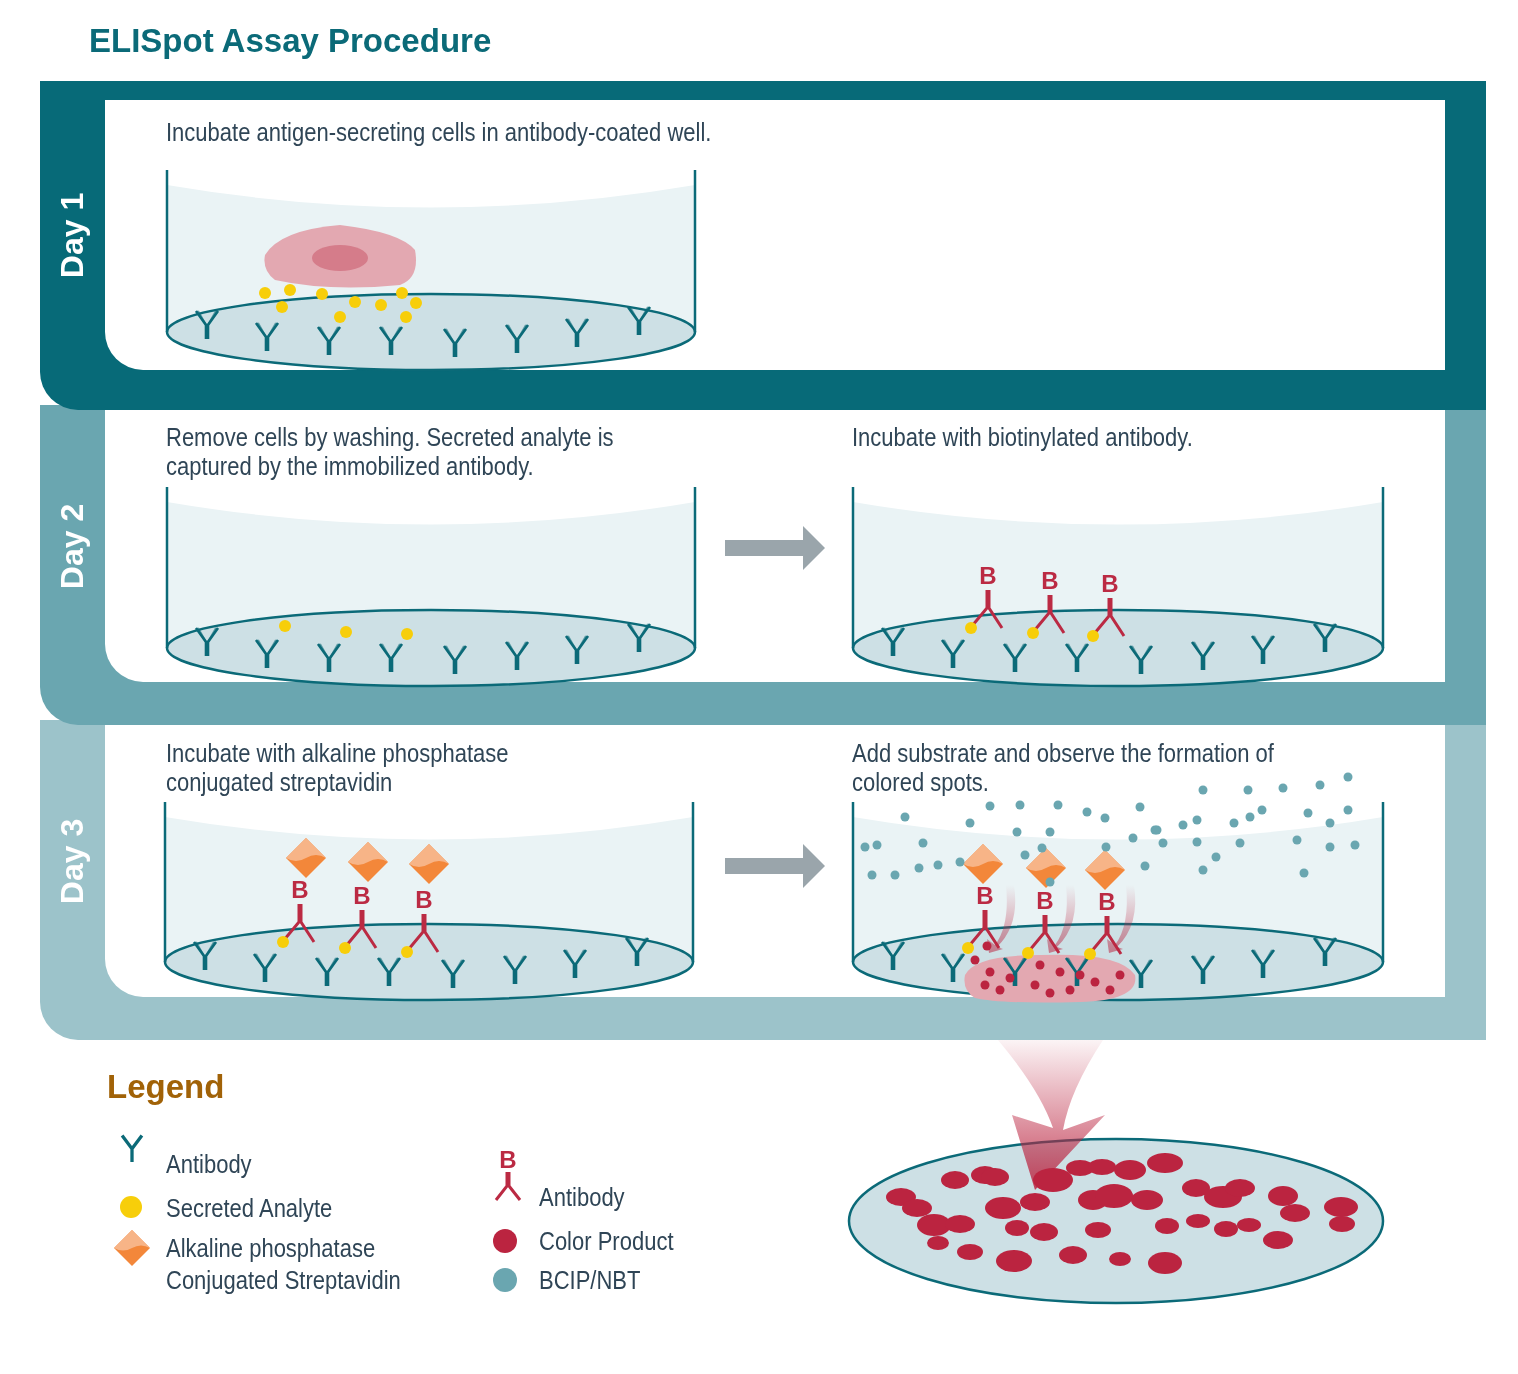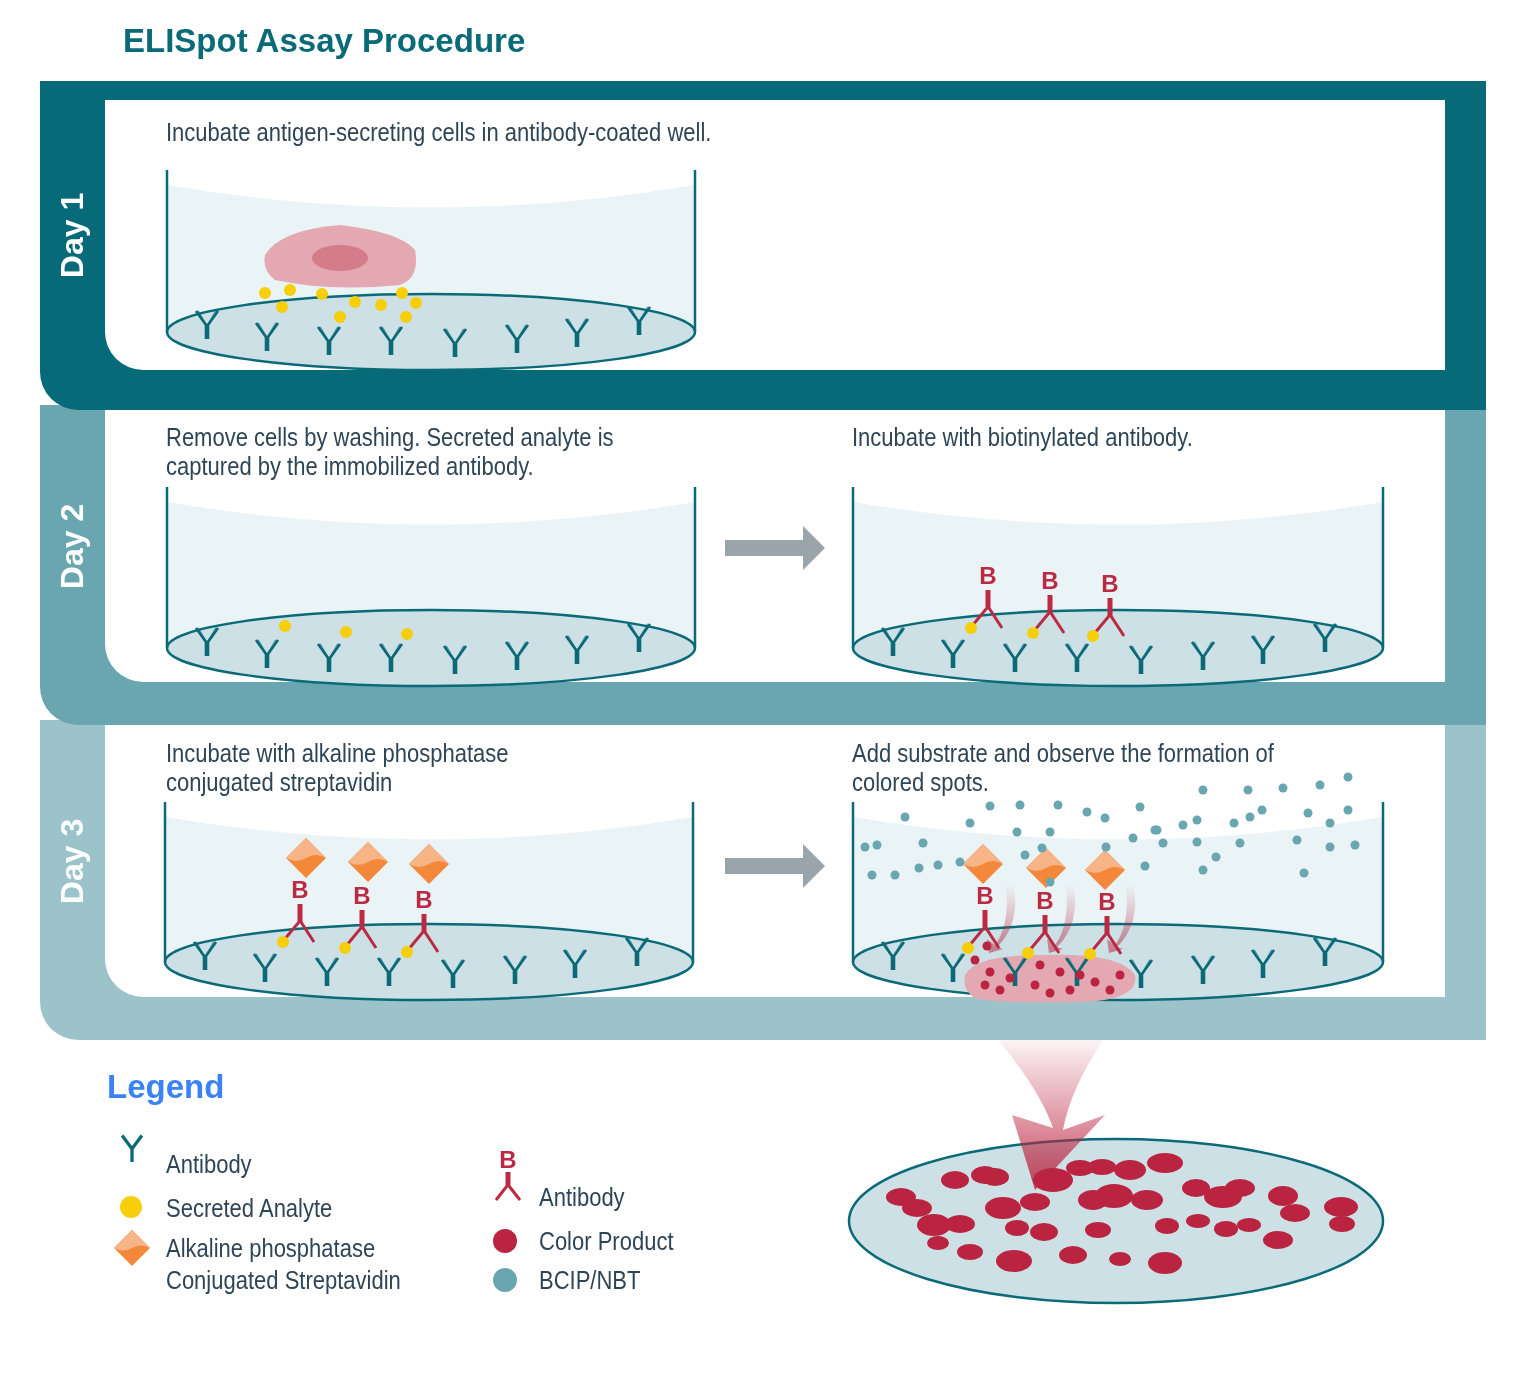--- a/index.html
+++ b/index.html
@@ -1,24 +1,24 @@
 <!DOCTYPE html>
 <html><head>
 <meta charset="utf-8">
 <style>
   html,body{margin:0;padding:0;background:#fff;}
   body{width:1518px;height:1374px;position:relative;overflow:hidden;font-family:"Liberation Sans",sans-serif;}
-  .title{position:absolute;left:123px;top:22px;font-size:33px;font-weight:bold;color:#0b6a78;}
+  .title{position:absolute;left:89px;top:22px;font-size:33px;font-weight:bold;color:#0b6a78;}
   .band{position:absolute;left:40px;width:1446px;}
   .inner{position:absolute;left:105px;width:1340px;background:#fff;border-radius:0 0 0 38px;}
   .daylabel{position:absolute;left:40px;width:65px;display:flex;align-items:center;justify-content:center;}
   .daylabel span{transform:rotate(-90deg);white-space:nowrap;color:#fff;font-weight:bold;font-size:32px;}
   .caption{position:absolute;font-size:25px;color:#2f4556;line-height:29px;transform:scaleX(0.88);transform-origin:left top;white-space:nowrap;}
   svg.art{position:absolute;left:0;top:0;}
-  .legend-title{position:absolute;left:107px;top:1068px;font-size:33px;font-weight:bold;color:#3b82f6;}
+  .legend-title{position:absolute;left:107px;top:1068px;font-size:33px;font-weight:bold;color:#a16207;}
   .leg{position:absolute;font-size:25px;color:#2f4556;line-height:30px;transform:scaleX(0.88);transform-origin:left top;white-space:nowrap;}
 </style>
 </head>
 <body>
 
 <div class="title">ELISpot Assay Procedure</div>
 
 <div class="band" style="top:720px;height:320px;background:#9cc3ca;border-radius:0 0 0 38px;"></div>
 <div class="band" style="top:405px;height:320px;background:#6aa6b0;border-radius:0 0 0 38px;"></div>
 <div class="band" style="top:81px;height:329px;background:#076a78;border-radius:0 0 0 38px;"></div>

